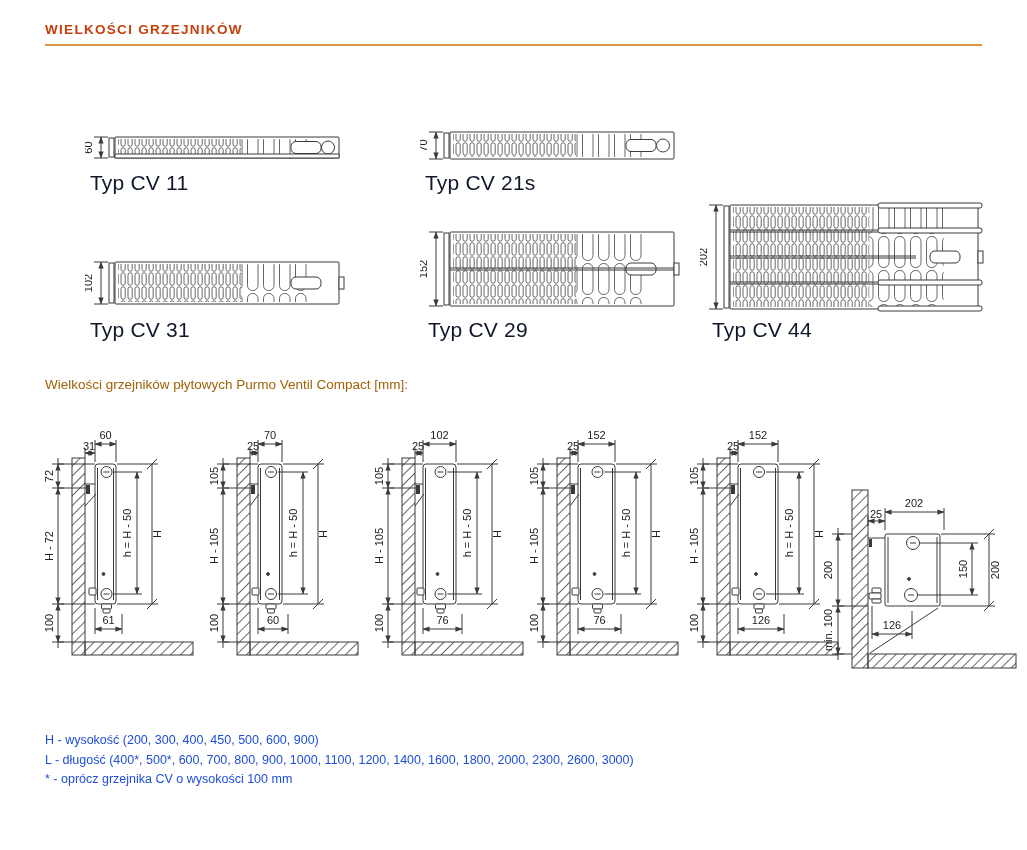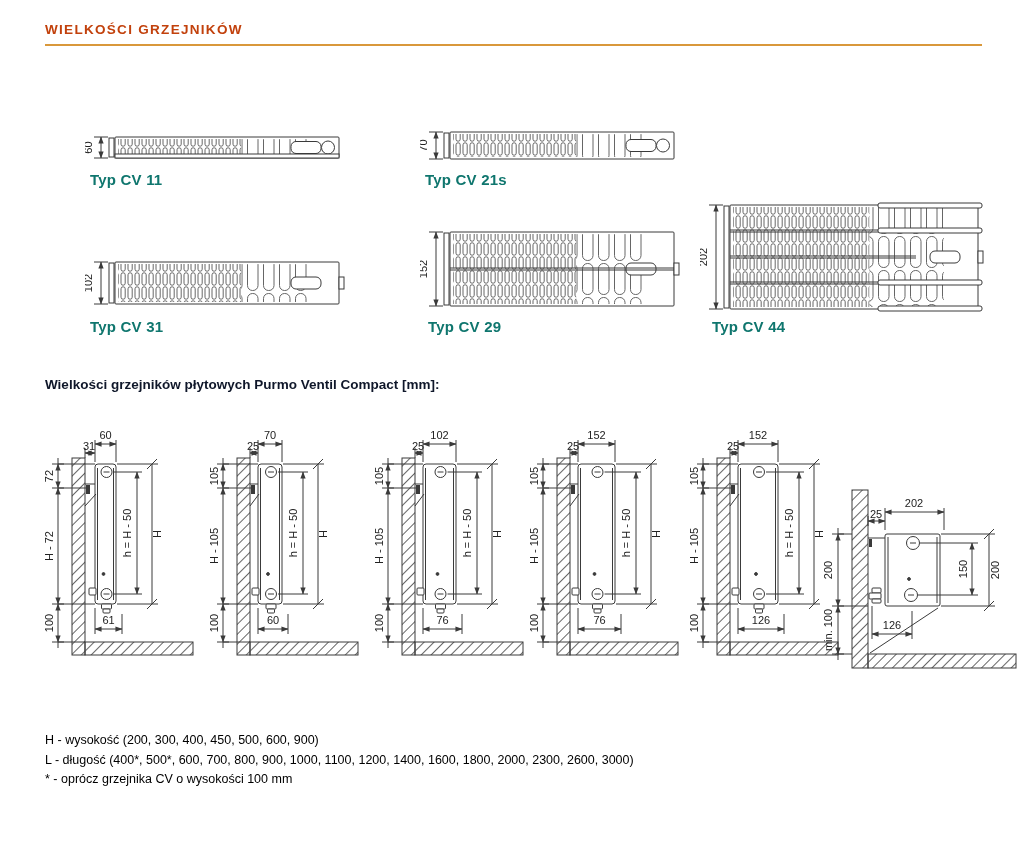--- a/index.html
+++ b/index.html
@@ -1,23 +1,23 @@
 <!DOCTYPE html>
 <html><head>
 <meta charset="utf-8">
 <style>
   html,body{margin:0;padding:0;background:#fff;}
   .page{position:relative;width:1027px;height:850px;background:#ffffff;
         font-family:"Liberation Sans",sans-serif;overflow:hidden;}
   .page-title{position:absolute;left:45px;top:22px;font-size:13.5px;font-weight:bold;
         letter-spacing:1.3px;color:#c2410c;}
   .title-rule{position:absolute;left:45px;top:44px;width:937px;height:2px;background:#D9983B;}
-  .type-label{position:absolute;font-size:15px;font-weight:bold;color:#0f766e;letter-spacing:.2px;}
-  .section-heading{position:absolute;left:45px;top:377px;font-size:13.5px;font-weight:bold;color:#0f172a;}
-  .legend{position:absolute;left:45px;top:731px;font-size:12.5px;color:#000000;line-height:19.5px;}
+  .type-label{position:absolute;font-size:21px;font-weight:normal;color:#0f172a;letter-spacing:.2px;}
+  .section-heading{position:absolute;left:45px;top:377px;font-size:13.5px;font-weight:normal;color:#a16207;}
+  .legend{position:absolute;left:45px;top:731px;font-size:12.5px;color:#1d4ed8;line-height:19.5px;}
   .diagram{position:absolute;}
   svg{display:block;}
   svg text{font-family:"Liberation Sans",sans-serif;font-size:11px;fill:#222;}
   .defs-holder{position:absolute;width:0;height:0;overflow:hidden;}
 </style>
 </head>
 <body>
 
 <div class="page">
 

